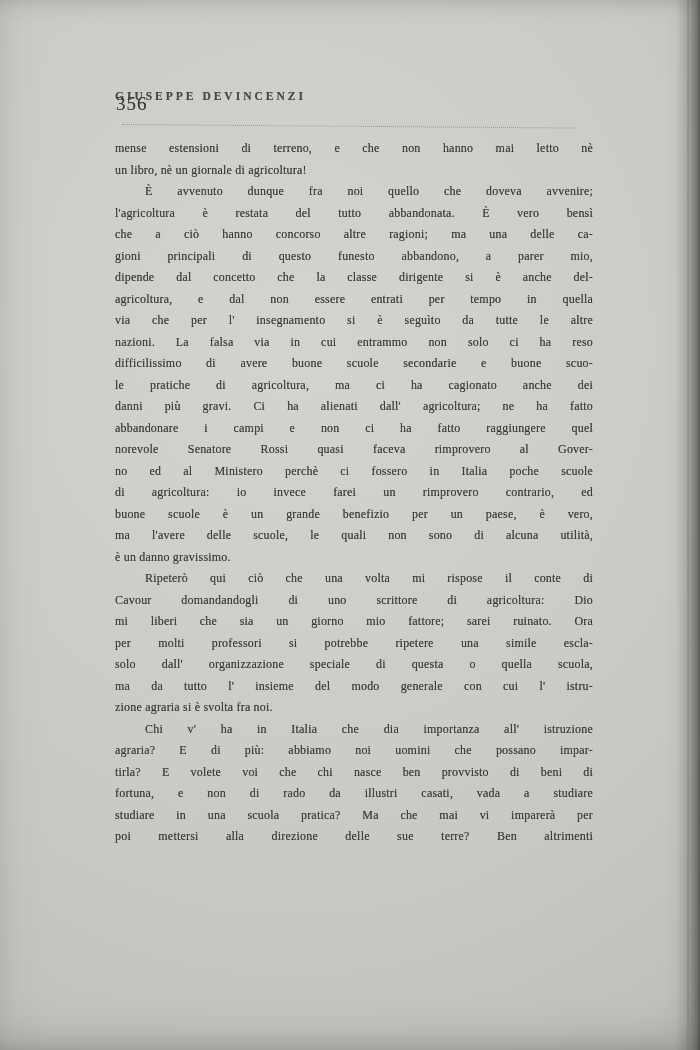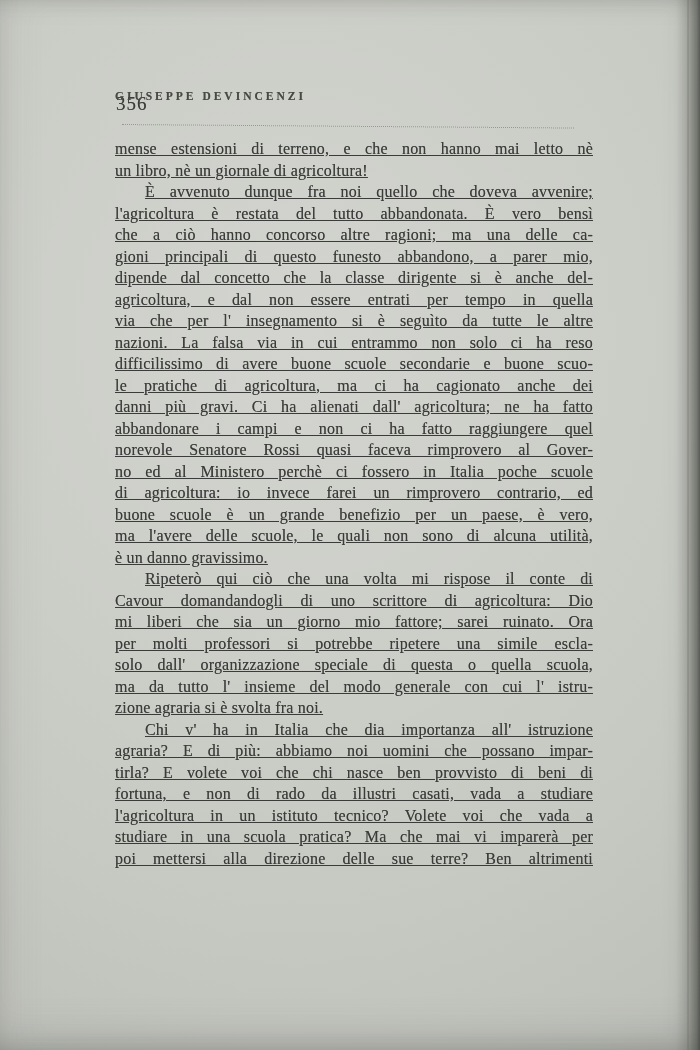--- a/index.html
+++ b/index.html
@@ -81,26 +81,25 @@
     border-top: 1px dotted #8d8f89;
     opacity: 0.85;
     transform: rotate(0.45deg);
     transform-origin: left center;
   }
   .text-block {
     position: absolute;
     left: 0;
     top: 50px;
     width: 478px;
-    font-size: 16px;
+    font-size: 12px;
     line-height: 21.5px;
     letter-spacing: 0.2px;
     color: #3a3c3a;
     text-shadow: 0 0 0.5px rgba(48, 50, 46, 0.55);
-    text-decoration: underline;
   }
   .line {
     height: 21.5px;
     text-align: justify;
     text-align-last: justify;
   }
   .line.indent {
     text-indent: 30px;
   }
   .line.endline {
@@ -142,20 +141,19 @@
         <div class="line">Cavour domandandogli di uno scrittore di agricoltura: Dio</div>
         <div class="line">mi liberi che sia un giorno mio fattore; sarei ruinato. Ora</div>
         <div class="line">per molti professori si potrebbe ripetere una simile escla-</div>
         <div class="line">solo dall' organizzazione speciale di questa o quella scuola,</div>
         <div class="line">ma da tutto l' insieme del modo generale con cui l' istru-</div>
         <div class="line endline">zione agraria si è svolta fra noi.</div>
         <div class="line indent">Chi v' ha in Italia che dia importanza all' istruzione</div>
         <div class="line">agraria? E di più: abbiamo noi uomini che possano impar-</div>
         <div class="line">tirla? E volete voi che chi nasce ben provvisto di beni di</div>
         <div class="line">fortuna, e non di rado da illustri casati, vada a studiare</div>
-        <div class="line">l'agricoltura in un istituto tecnico? Volete voi che vada a</div>
         <div class="line">studiare in una scuola pratica? Ma che mai vi imparerà per</div>
         <div class="line">poi mettersi alla direzione delle sue terre? Ben altrimenti</div>
       </div>
   </div>
   <div class="edge-right-line"></div>
   <div class="edge-right"></div>
 </div>
 
 </body></html>

